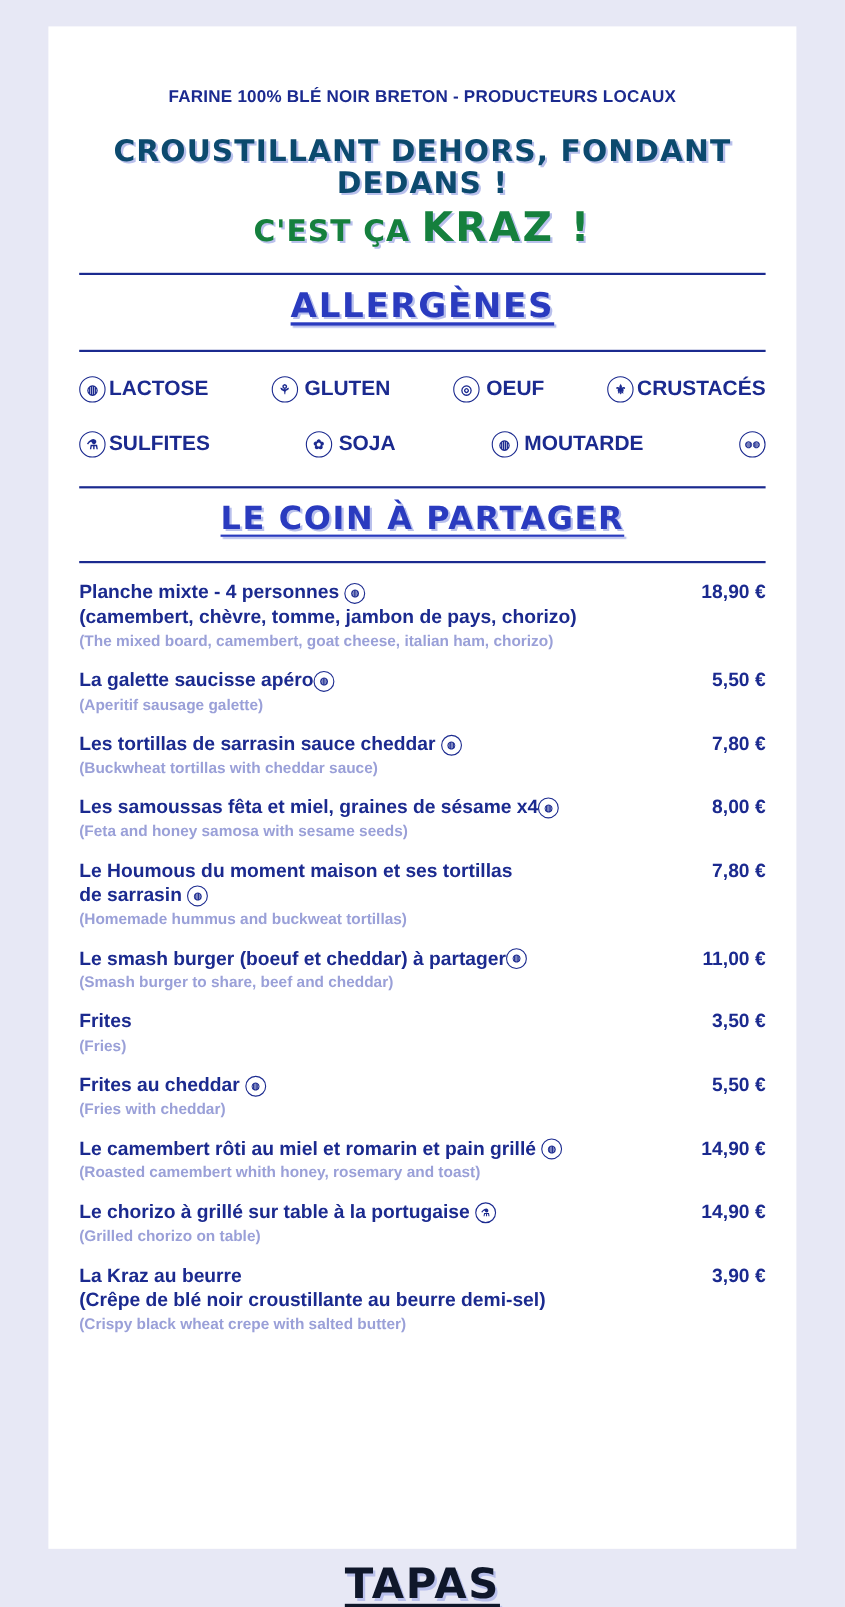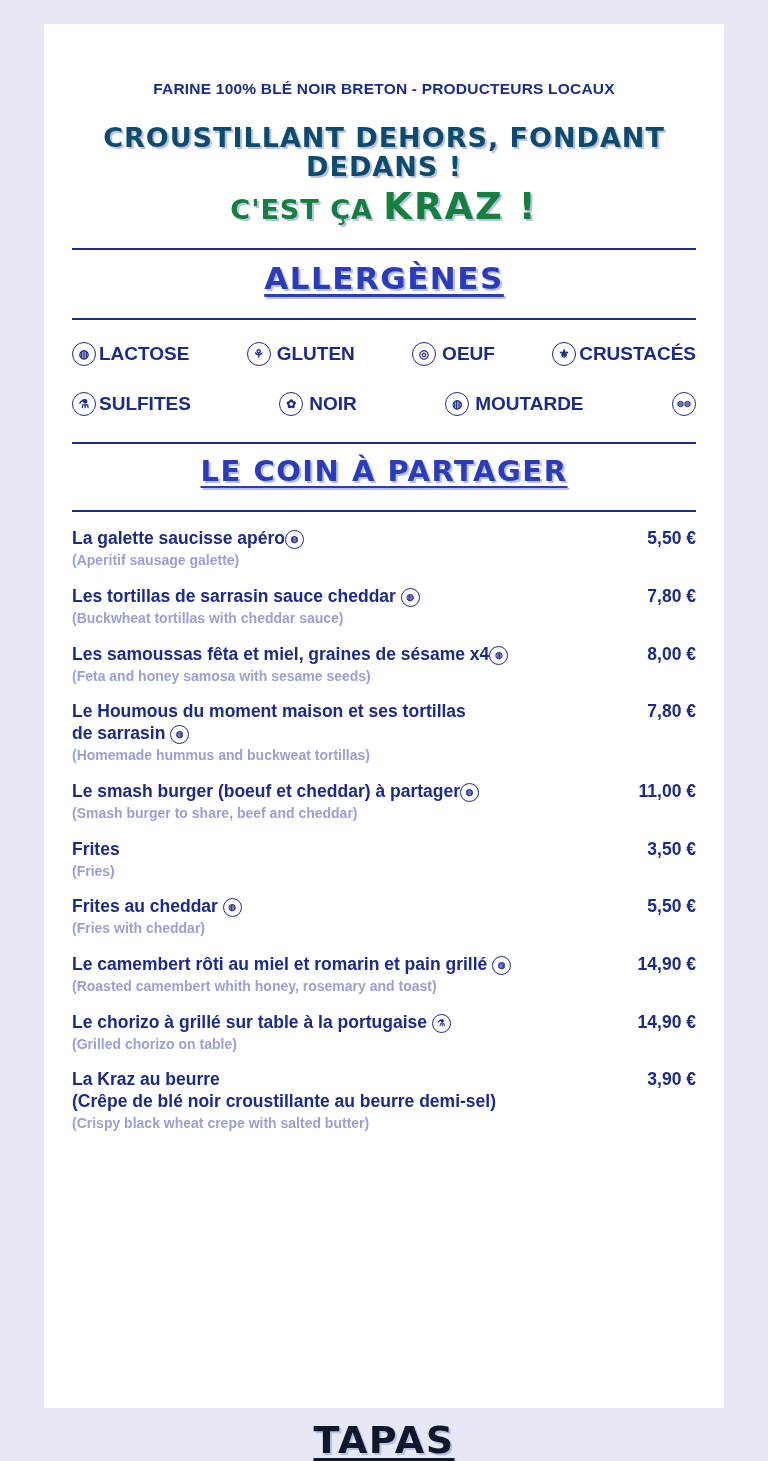--- a/index.html
+++ b/index.html
@@ -230,38 +230,49 @@
             <span class="label">CRUSTACÉS</span>
           </div>
         </div>
         <div class="allergen-row" style="justify-content:space-between;">
           <div class="allergen">
             <span class="ic">⚗</span>
             <span class="label">SULFITES</span>
           </div>
           <div class="allergen">
             <span class="ic">✿</span>
-            <span class="label" style="margin-left:6px;">NOIR</span>
+            <span class="label" style="margin-left:6px;">SOJA</span>
           </div>
           <div class="allergen">
             <span class="ic">◍</span>
             <span class="label" style="margin-left:6px;">MOUTARDE</span>
           </div>
           <div class="allergen">
             <span class="ic" style="font-size:8px;">◍◍</span>
           </div>
         </div>
       </div>
 
       <hr class="rule">
       <div class="section-title small">LE COIN À PARTAGER</div>
       <hr class="rule">
 
       <div class="menu">
 
+        <div class="item">
+          <div class="item-head">
+            <div class="item-name">
+              <span>Planche mixte - 4 personnes</span>
+              <span class="ic sm">◍</span>
+              <div>(camembert, chèvre, tomme, jambon de pays, chorizo)</div>
+            </div>
+            <div class="item-price">18,90 €</div>
+          </div>
+          <div class="item-sub">(The mixed board, camembert, goat cheese, italian ham, chorizo)</div>
+        </div>
 
         <div class="item">
           <div class="item-head">
             <div class="item-name">
               <span>La galette saucisse apéro</span><span class="ic sm">◍</span>
             </div>
             <div class="item-price">5,50 €</div>
           </div>
           <div class="item-sub">(Aperitif sausage galette)</div>
         </div>

